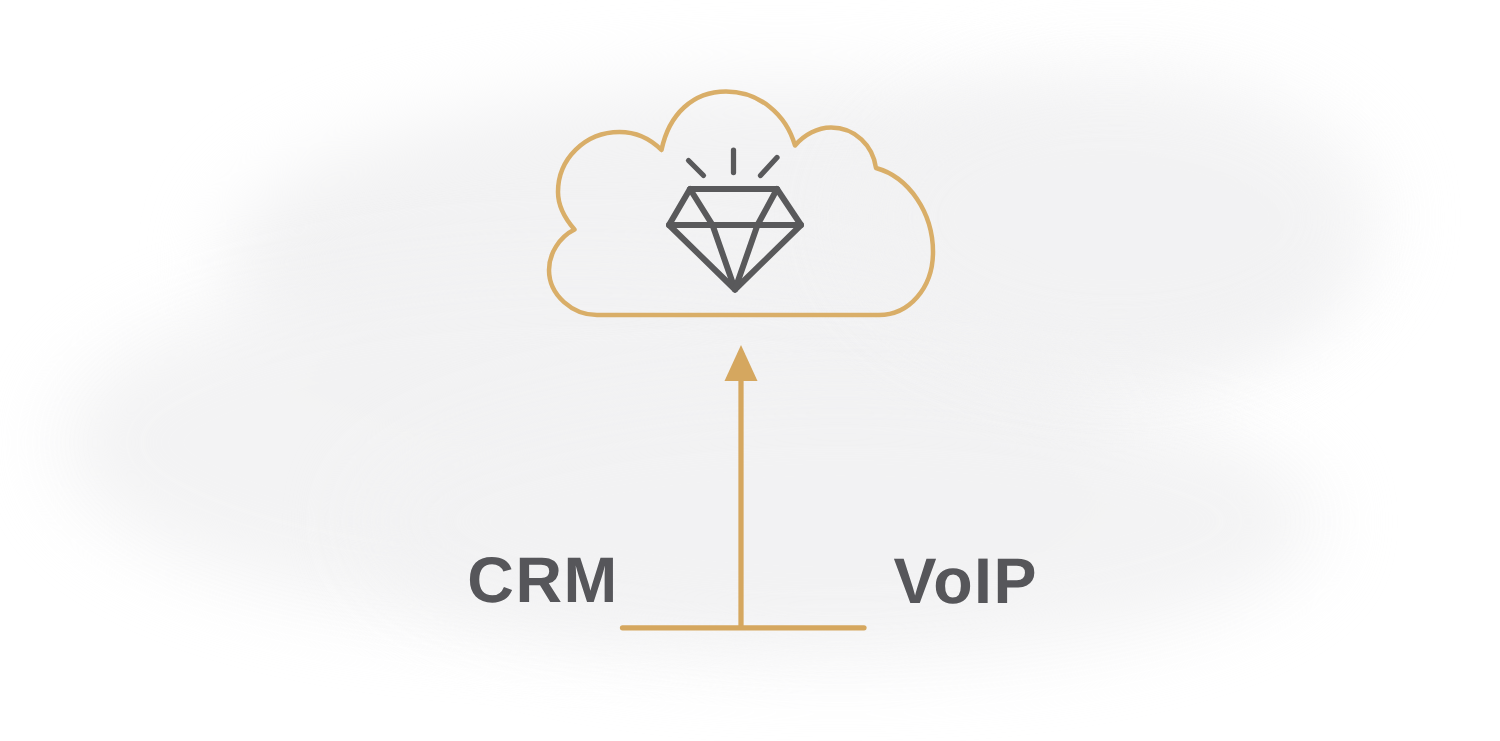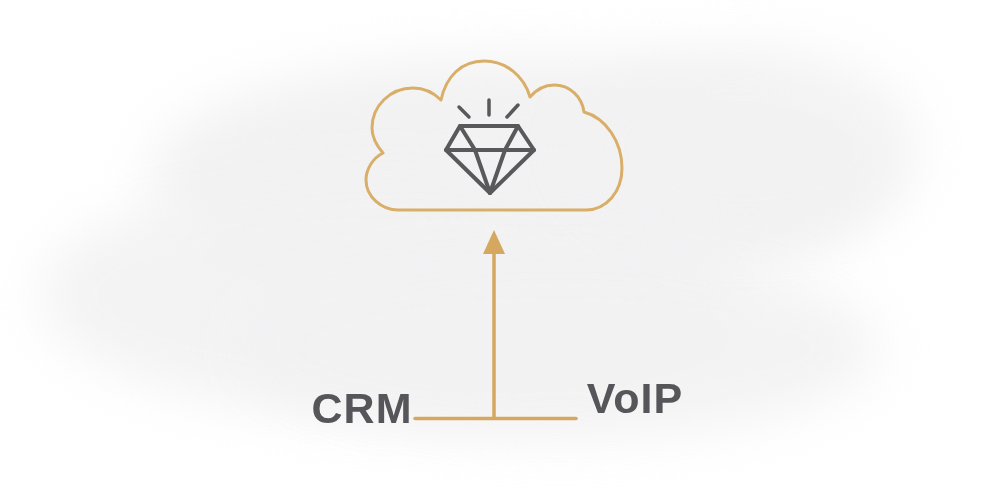--- a/index.html
+++ b/index.html
@@ -62,22 +62,22 @@
   .label {
     position: absolute;
     font-weight: bold;
     font-size: 43px;
     line-height: 44px;
     letter-spacing: 1px;
     color: var(--text, #56565a);
     text-align: center;
     user-select: none;
   }
-  .label-crm  { left: 306px; top: 386px; width: 112px; text-align: center; }
-  .label-voip { left: 578px; top: 376px; width: 114px; }
+  .label-crm  { left: 306px; top: 365px; width: 112px; text-align: center; }
+  .label-voip { left: 578px; top: 366px; width: 114px; text-align: right; }
 </style>
 </head>
 <body>
 
 <div class="canvas">
 
   <div class="wash wash-1"></div>
   <div class="wash wash-2"></div>
   <div class="wash wash-3"></div>
   <div class="wash wash-4"></div>

